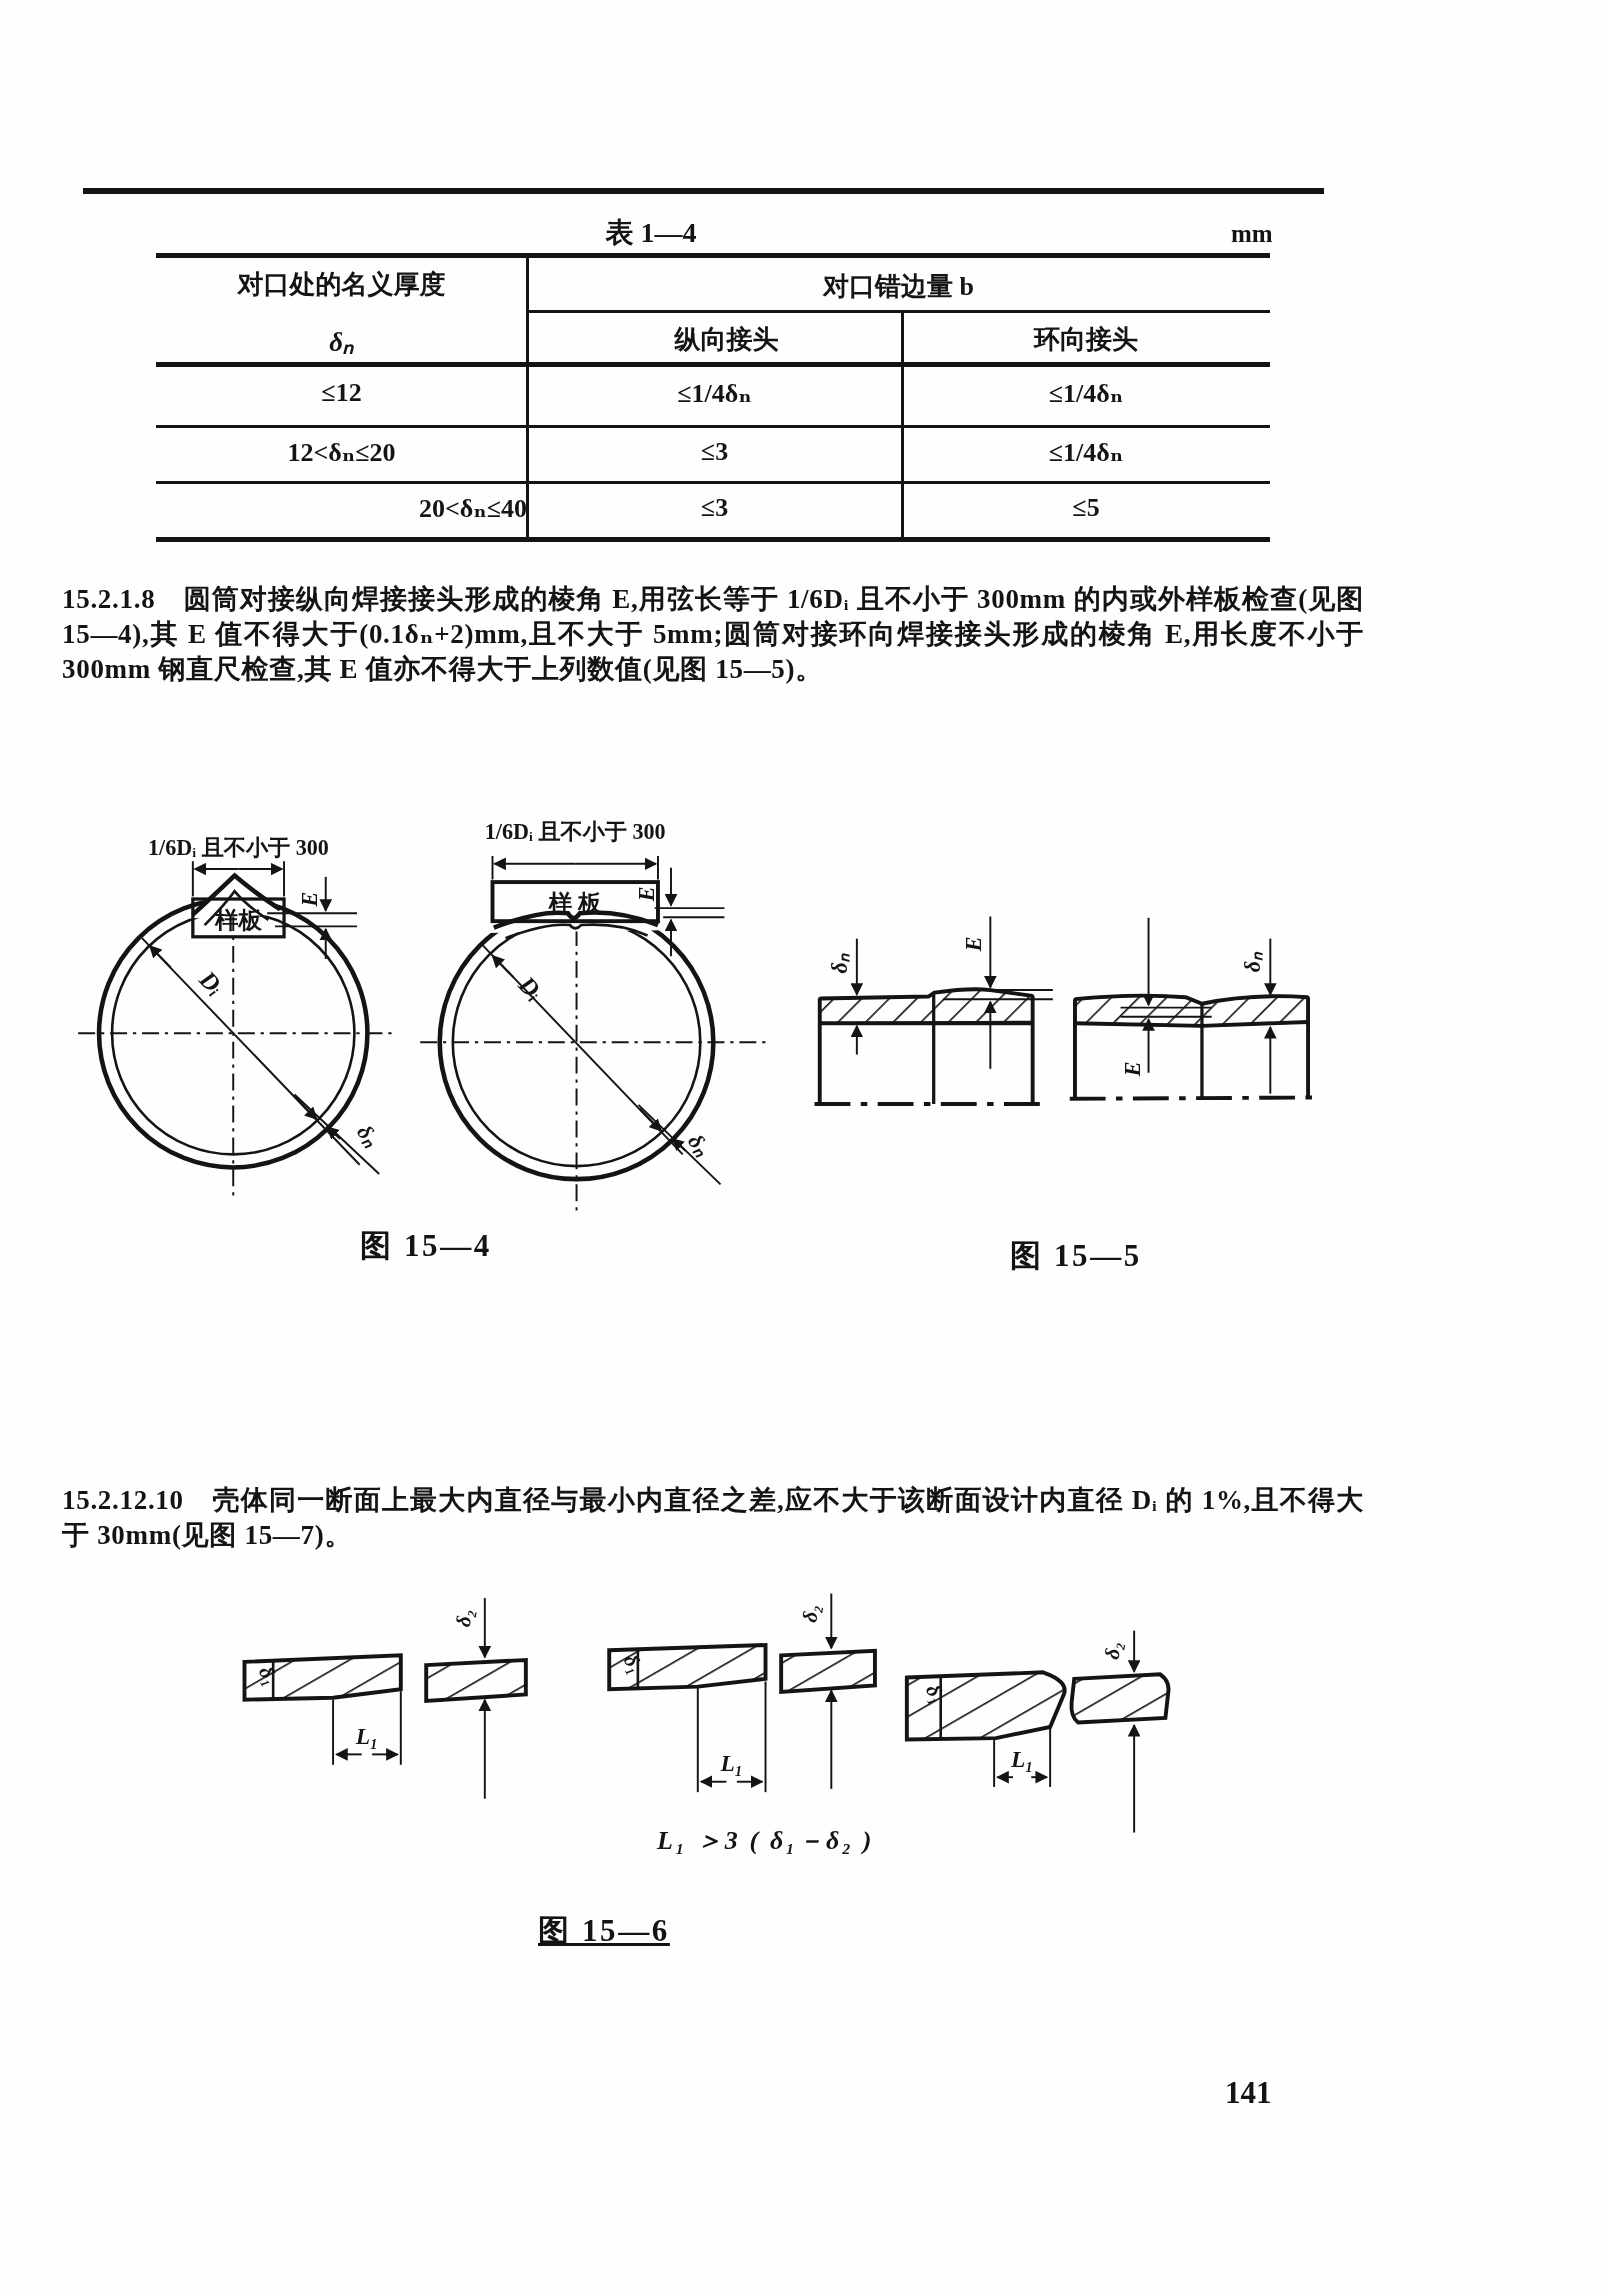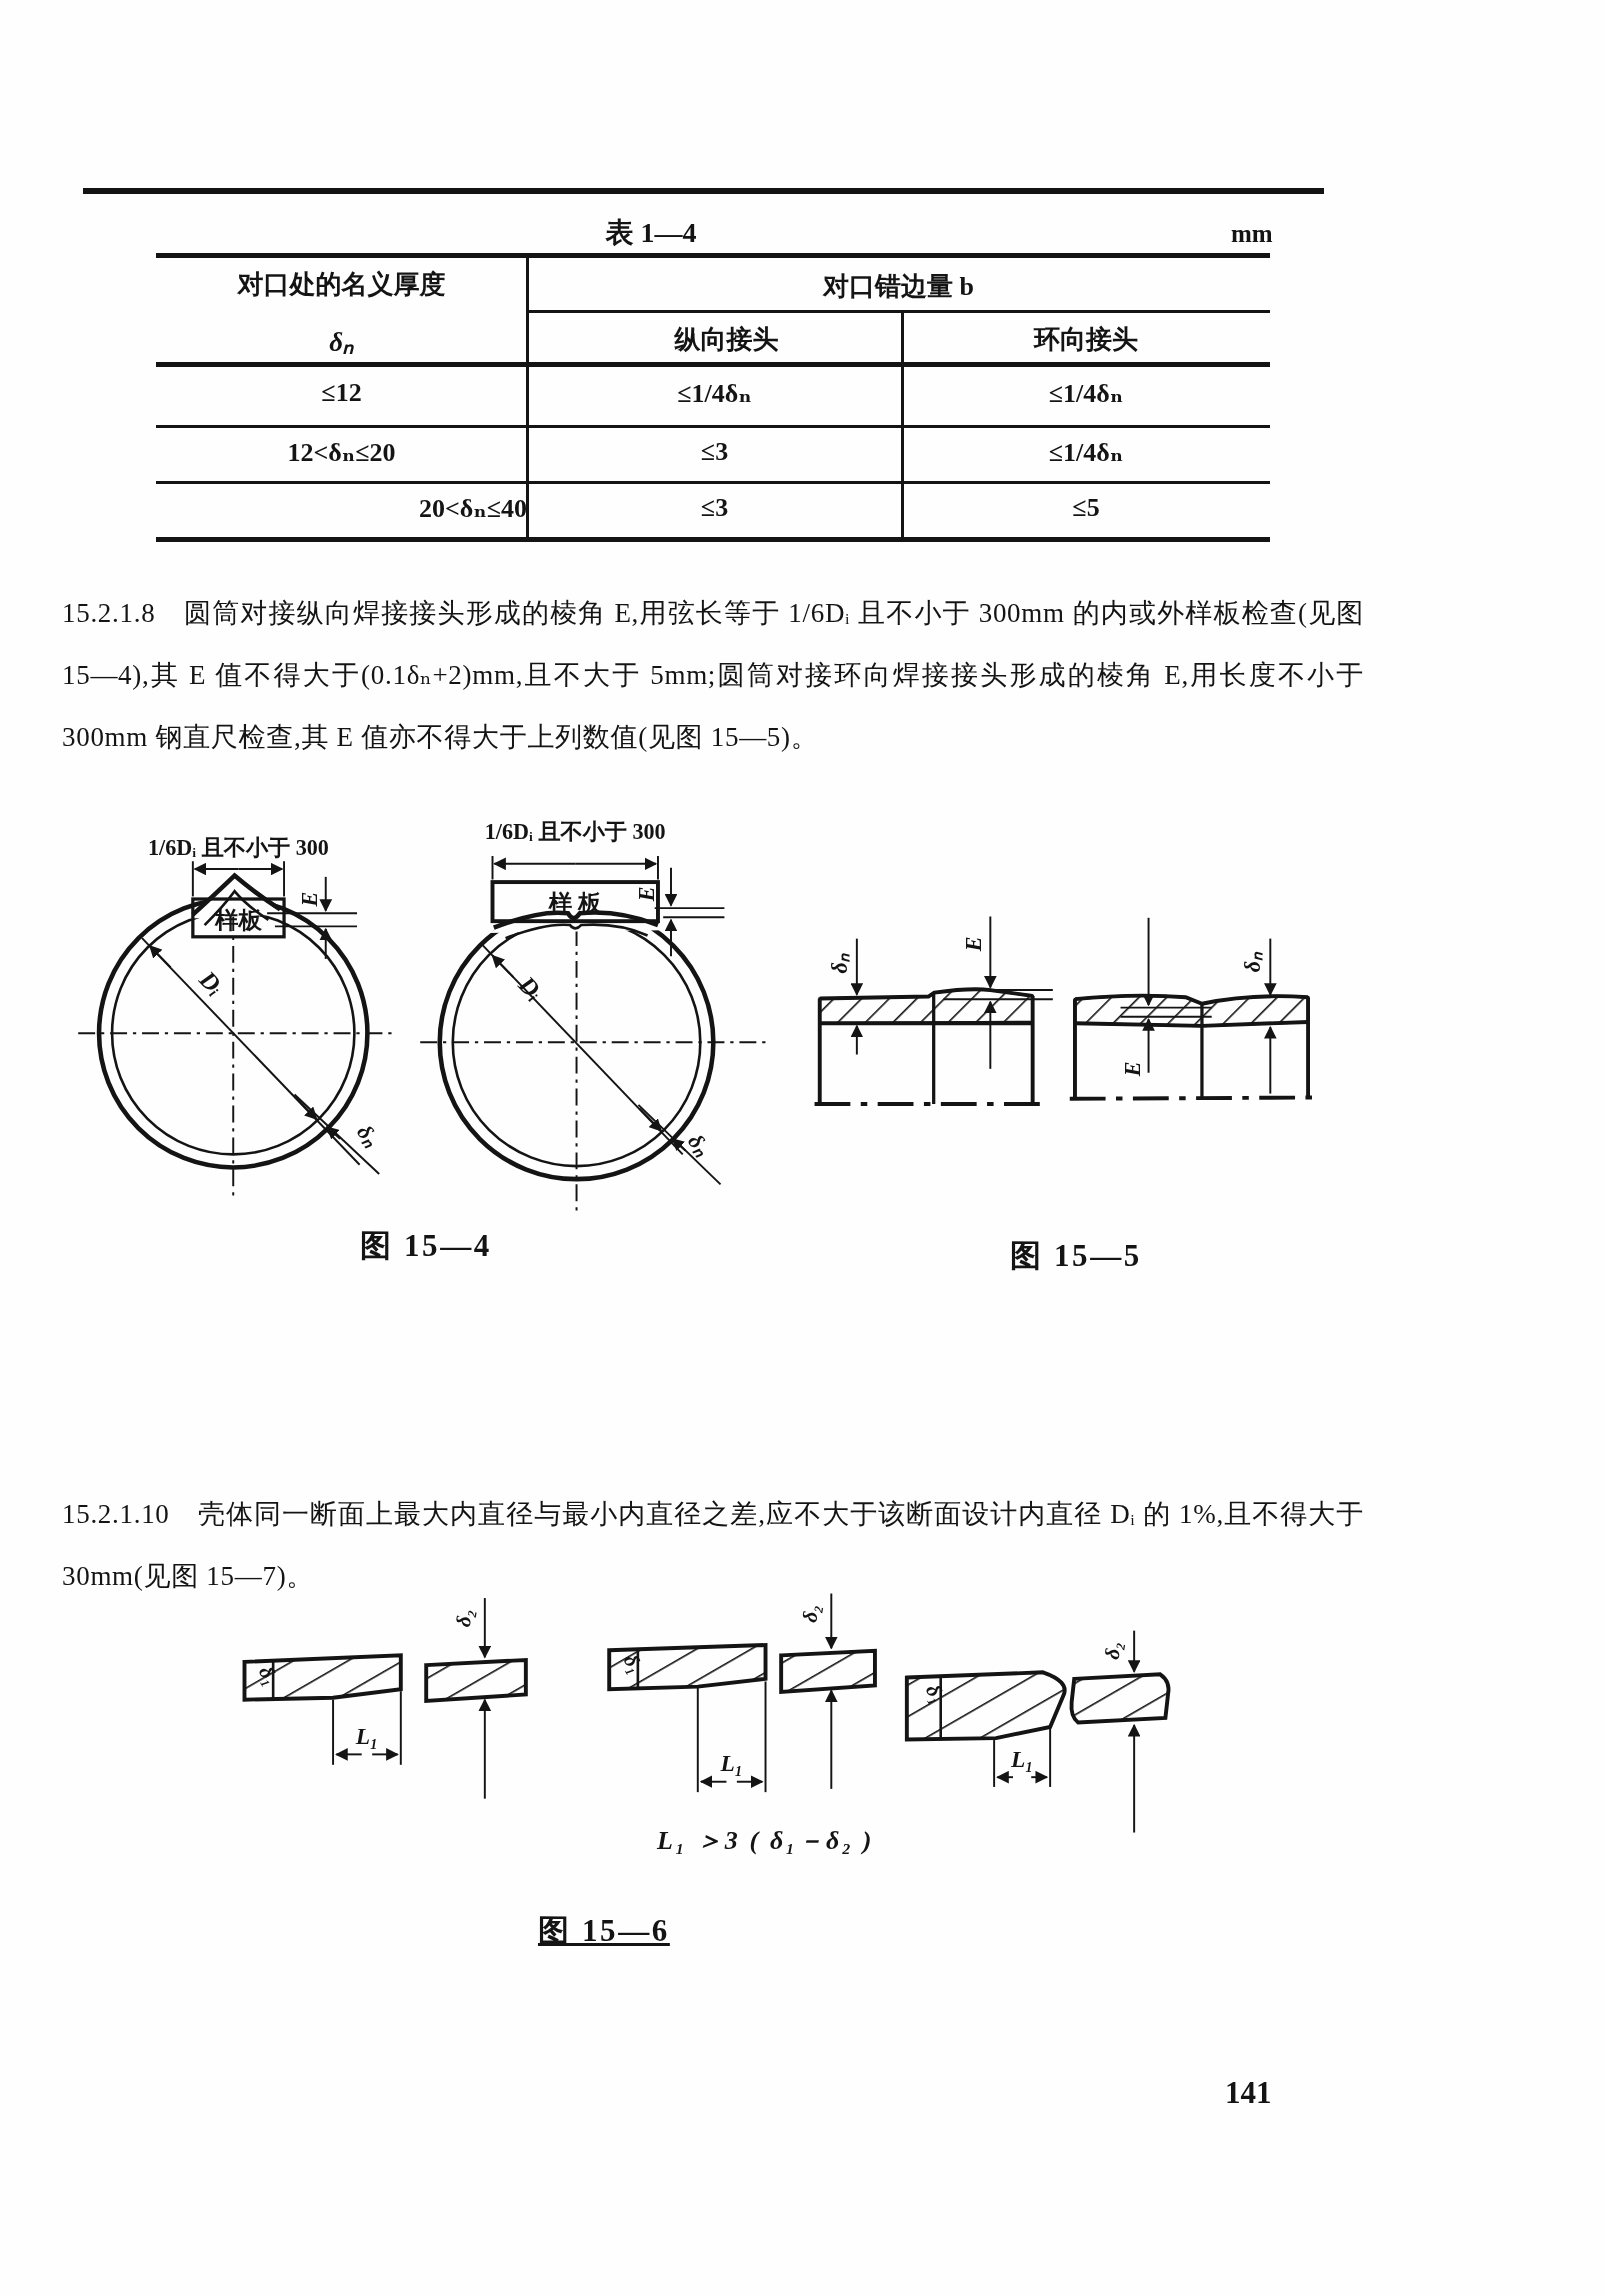--- a/index.html
+++ b/index.html
@@ -17,21 +17,21 @@
     font-size:30px;font-weight:700;letter-spacing:2px;
   }
   .rule{left:83px;top:188px;width:1241px;height:5.9px;background:#141414;}
   .tbl-title{left:573px;top:214px;width:156px;text-align:center;font-size:28px;font-weight:700;}
   .tbl-unit{left:1231px;top:220px;font-size:25px;font-weight:600;}
   .tbl{left:156px;top:253px;width:1114px;height:354px;}
   .tl{position:absolute;background:#141414;}
   .tcell{position:absolute;text-align:center;font-size:26px;font-weight:600;}
   .para{
     left:62px;width:1302px;
-    font-size:27px;line-height:62px;font-weight:400;
+    font-size:27px;line-height:35px;font-weight:700;
     text-align:justify;letter-spacing:0.7px;
   }
   .cap{font-size:31px;font-weight:700;letter-spacing:2.6px;}
   .formula{left:657px;top:1823px;font-size:26px;font-style:italic;font-weight:700;letter-spacing:2.6px;}
   .pagenum{left:1225px;top:2075px;font-size:31px;font-weight:700;}
   svg text{fill:#141414;}
   .svgit{font-style:italic;font-weight:700;font-family:"Liberation Serif",serif;}
   .svgcn{font-weight:700;font-family:"Liberation Serif",serif;}
 </style>
 </head>
@@ -180,21 +180,21 @@
     </g>
     <text class="svgit" font-size="34" text-anchor="middle" transform="translate(80,100) rotate(-90)">δₙ</text>
     <text class="svgit" font-size="34" text-anchor="middle" transform="translate(286,70) rotate(-90)">E</text>
     <text class="svgit" font-size="34" text-anchor="middle" transform="translate(530,262) rotate(-90)">E</text>
     <text class="svgit" font-size="34" text-anchor="middle" transform="translate(714,98) rotate(-90)">δₙ</text>
   </svg>
 
   <div class="abs cap" style="left:360px;top:1225px;">图 15—4</div>
   <div class="abs cap" style="left:1010px;top:1235px;">图 15—5</div>
 
-  <div class="abs para" style="top:1483px;">15.2.1.10　壳体同一断面上最大内直径与最小内直径之差,应不大于该断面设计内直径 Dᵢ 的 1%,且不得大于 30mm(见图 15—7)。</div>
+  <div class="abs para" style="top:1483px;">15.2.12.10　壳体同一断面上最大内直径与最小内直径之差,应不大于该断面设计内直径 Dᵢ 的 1%,且不得大于 30mm(见图 15—7)。</div>
 
   <svg class="abs" style="left:195px;top:1590px;" width="1016" height="248" viewBox="0 0 1560 380">
     <defs>
       <marker id="ah6" viewBox="0 0 10 10" refX="9" refY="5" markerWidth="6.5" markerHeight="6.5" orient="auto">
           <path d="M0,0 L10,5 L0,10 z" fill="#141414"></path>
         </marker>
       <pattern id="hp6" width="42" height="42" patternUnits="userSpaceOnUse" patternTransform="rotate(60)">
         <line x1="0" y1="0" x2="0" y2="42" stroke="#141414" stroke-width="5"></line>
       </pattern>
     </defs>

